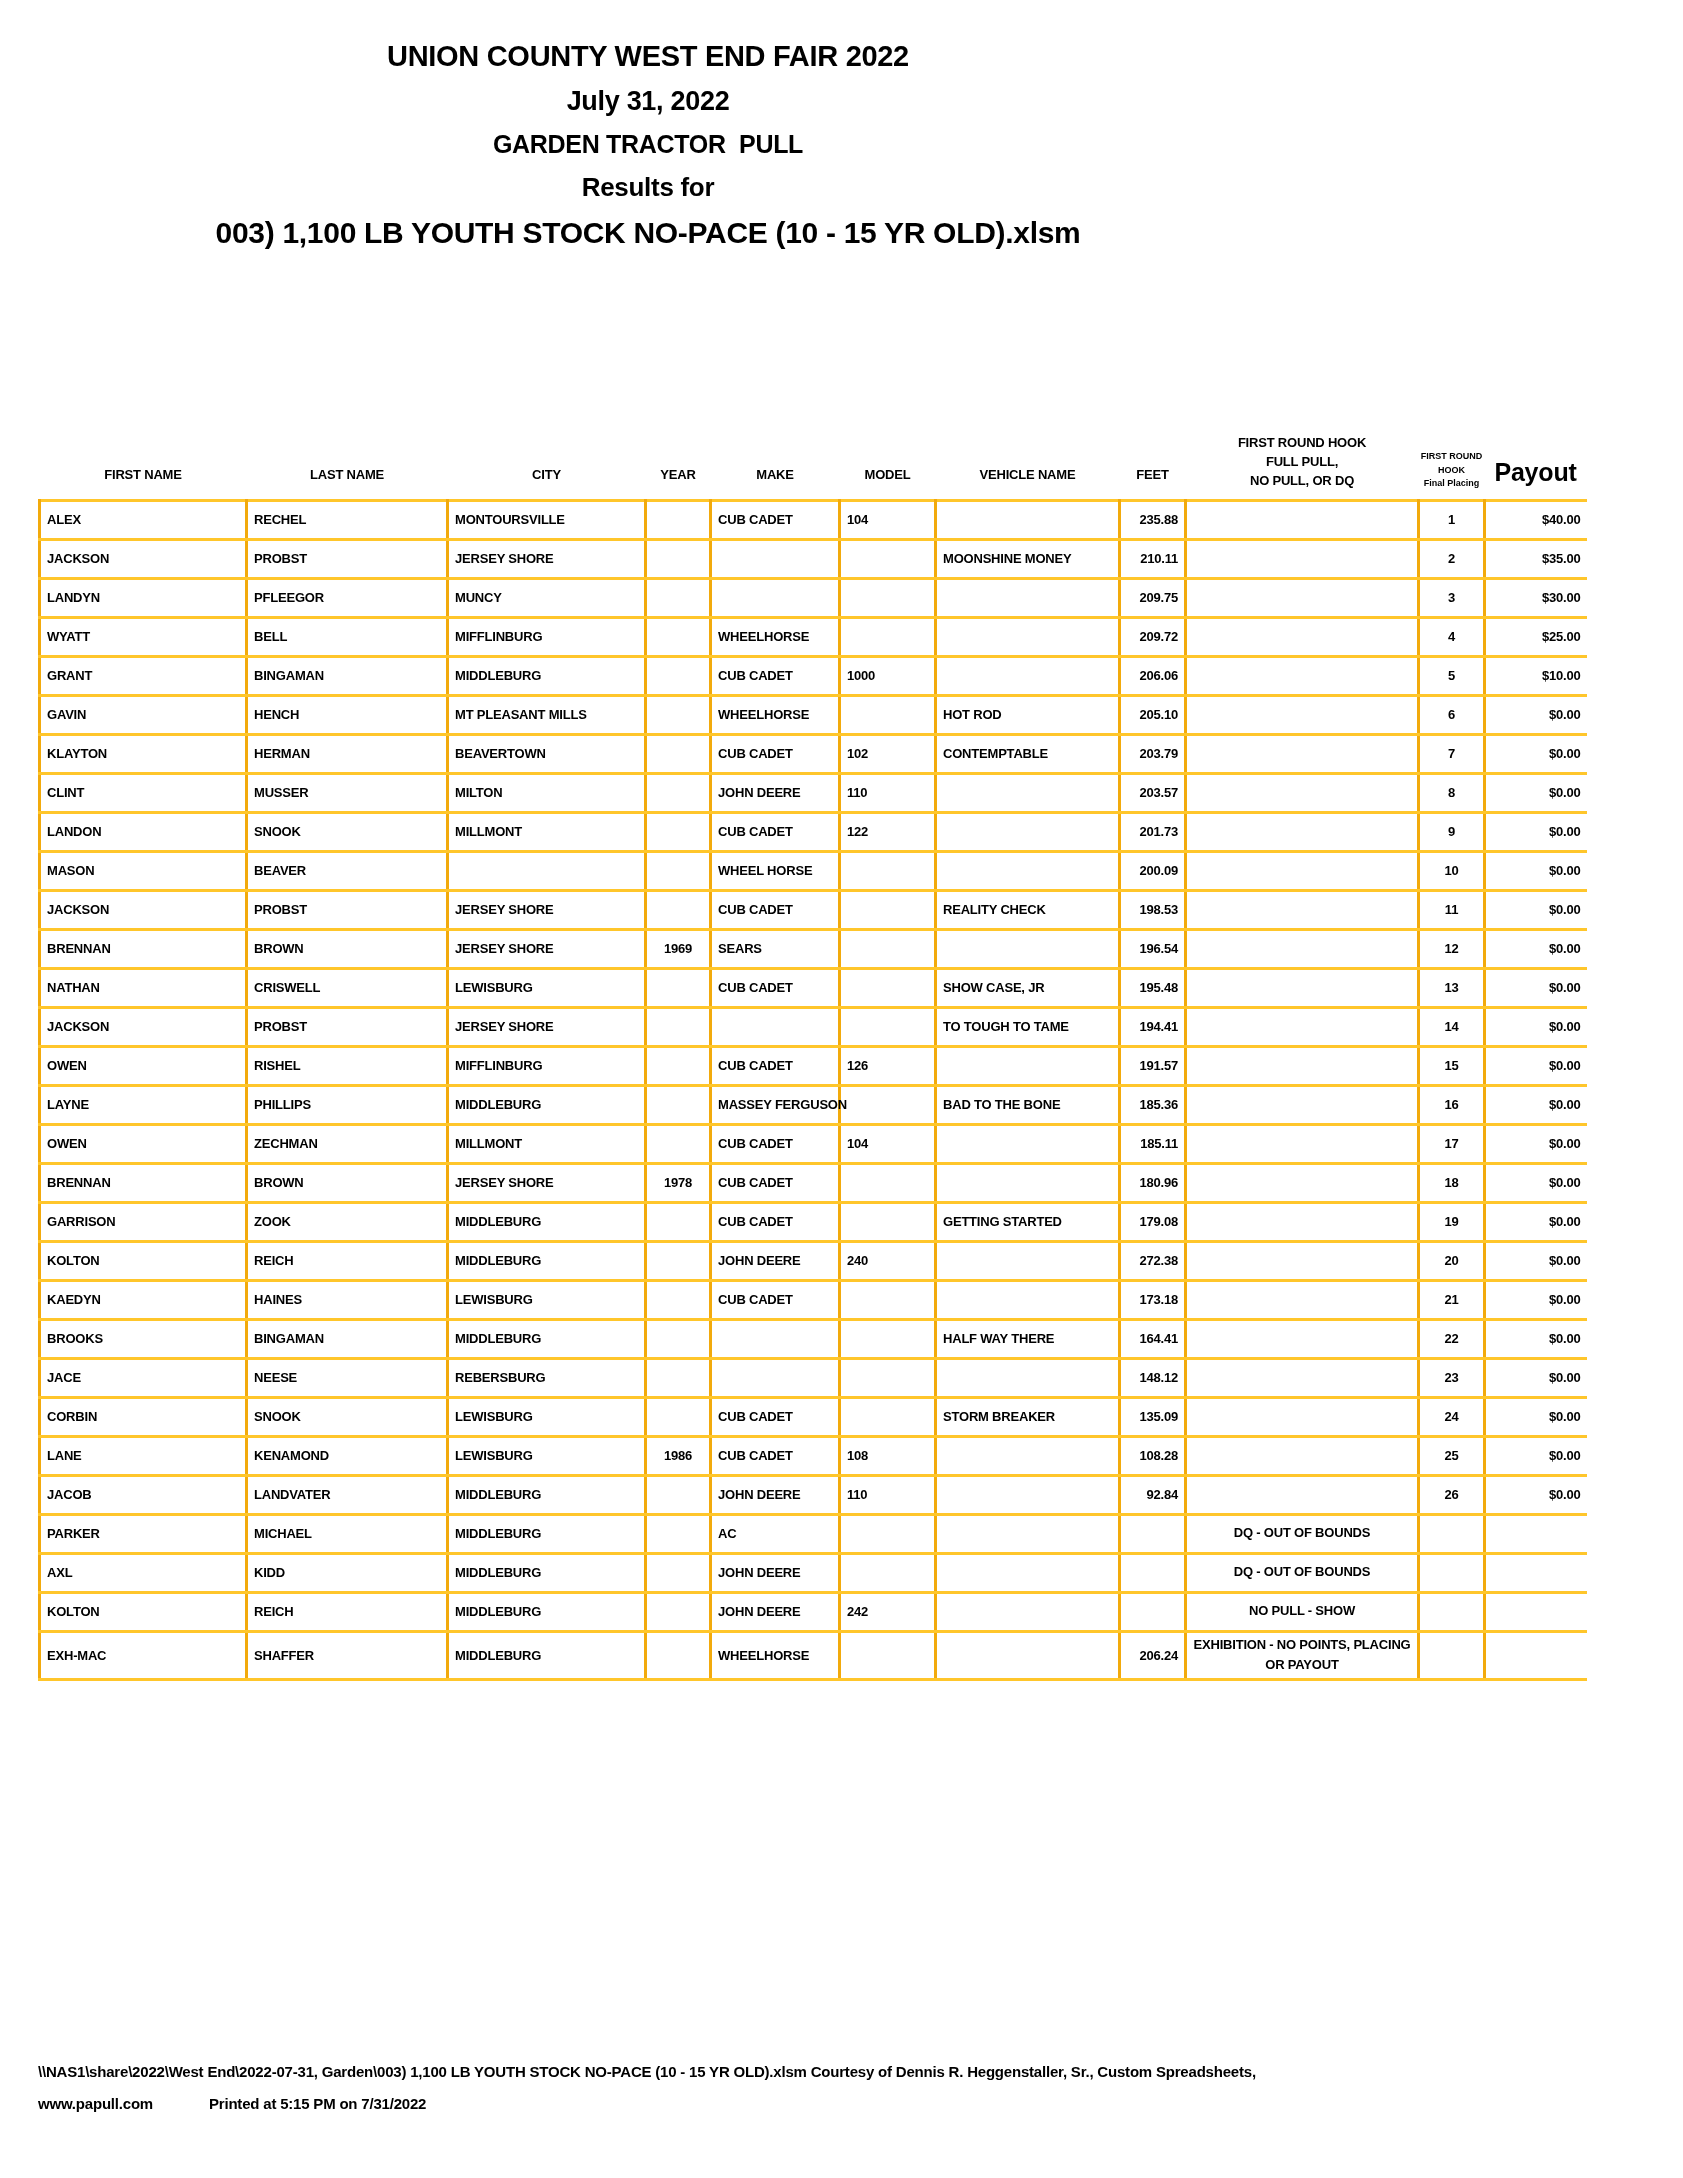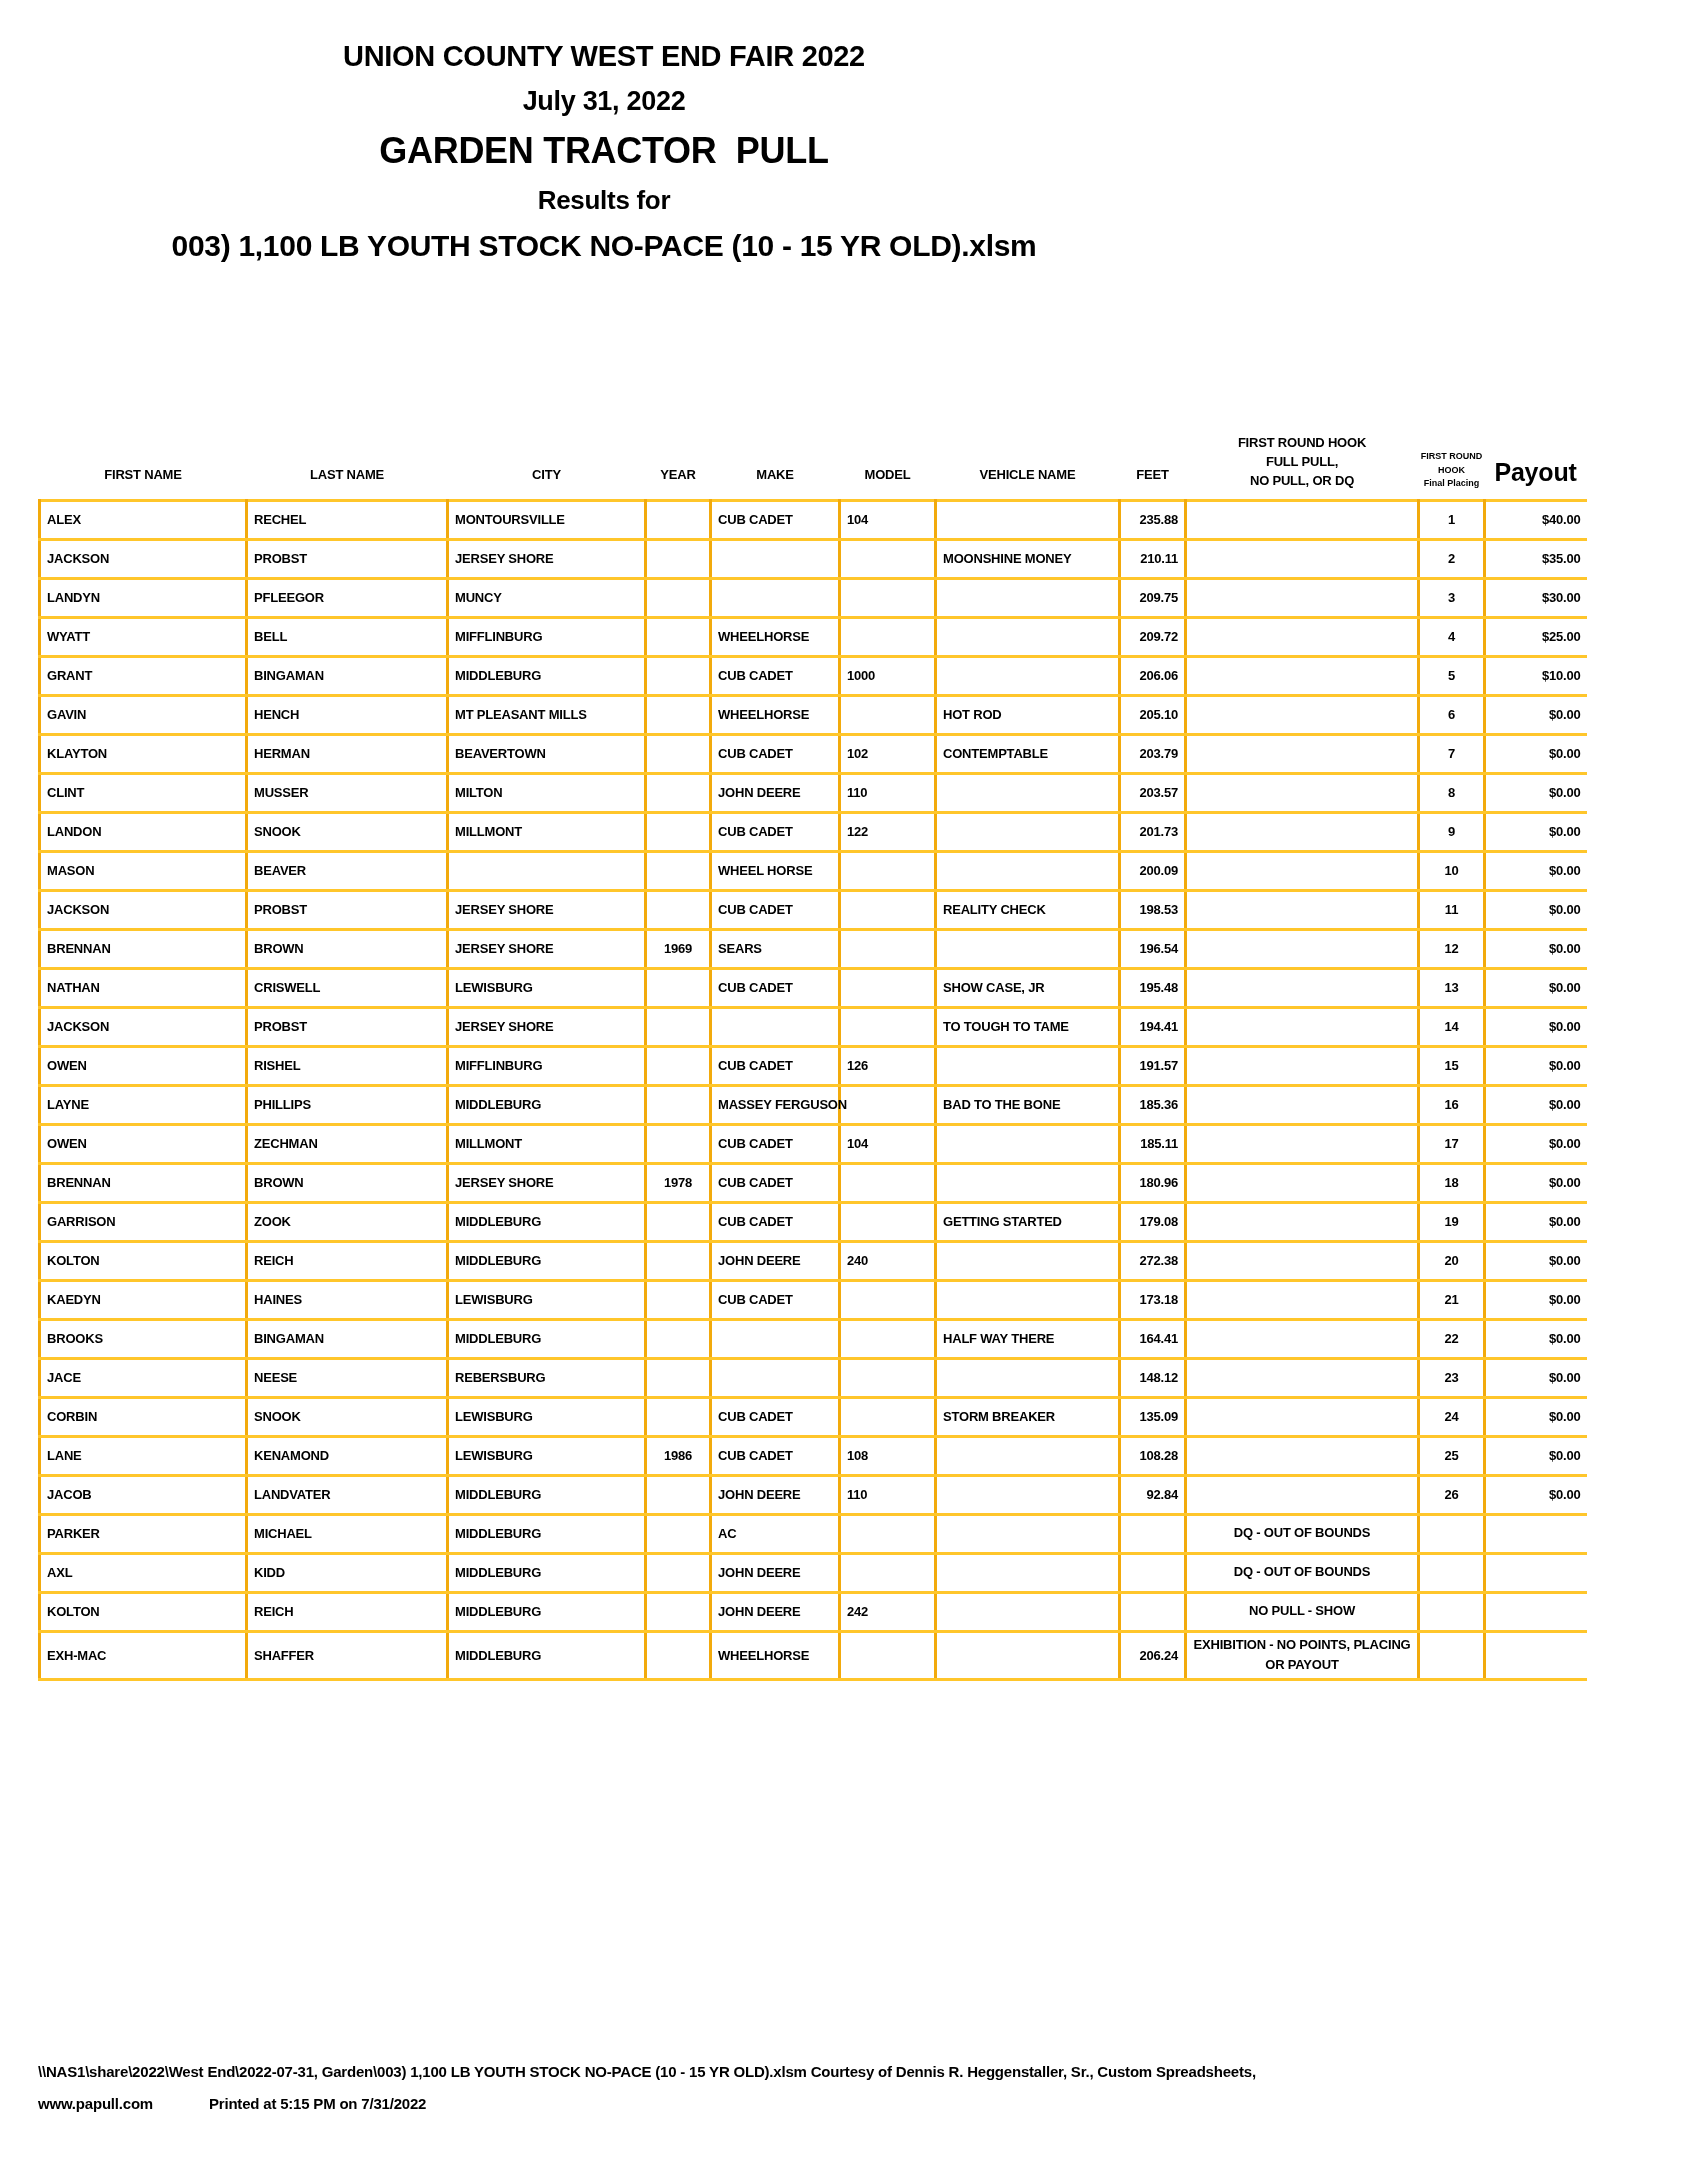--- a/index.html
+++ b/index.html
@@ -11,24 +11,25 @@
     font-weight:bold;
     color:#000;
     overflow:hidden;
   }
   
   .title-block{
     position:absolute;
     top:40px;left:0;width:1208px;
     text-align:center;
     letter-spacing:-0.3px;
+    padding-left:44px;
   }
   .title-line1{font-size:29px;margin:0 0 13px 0;}
   .title-line2{font-size:27px;margin:0 0 13px 0;}
-  .title-line3{font-size:36px;margin:0 0 13px 0;white-space:pre;}
+  .title-line3{font-size:25px;margin:0 0 13px 0;white-space:pre;}
   .title-line4{font-size:26px;margin:0 0 13px 0;}
   .title-line5{font-size:30px;margin:0;}
   
   .table-wrap{
     position:absolute;
     top:434px;left:38px;
   }
   table.results{
     border-collapse:collapse;
     table-layout:fixed;

